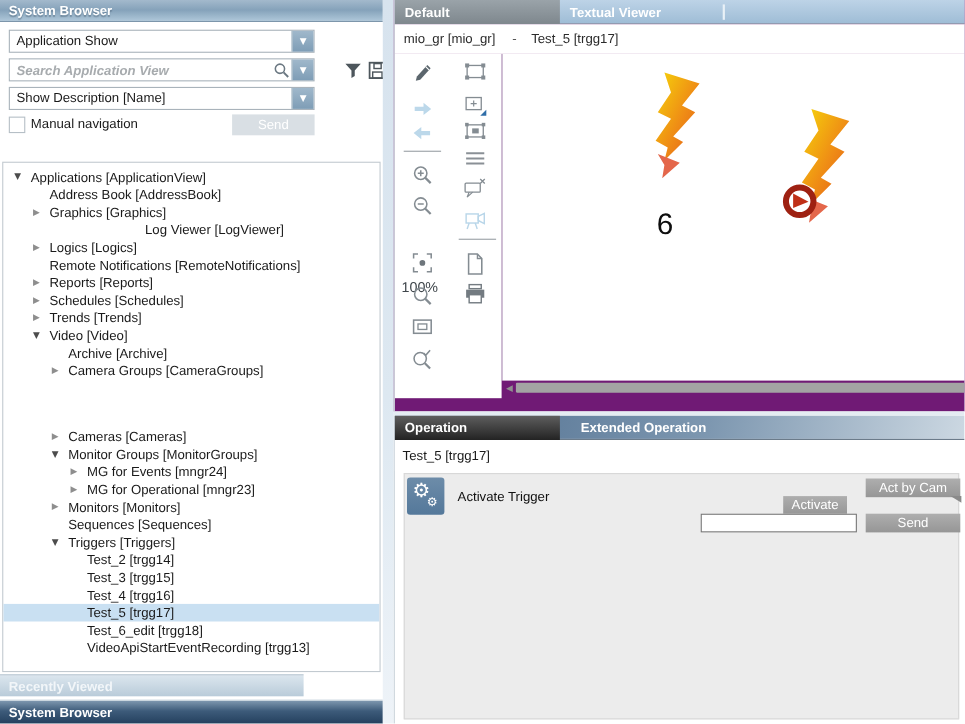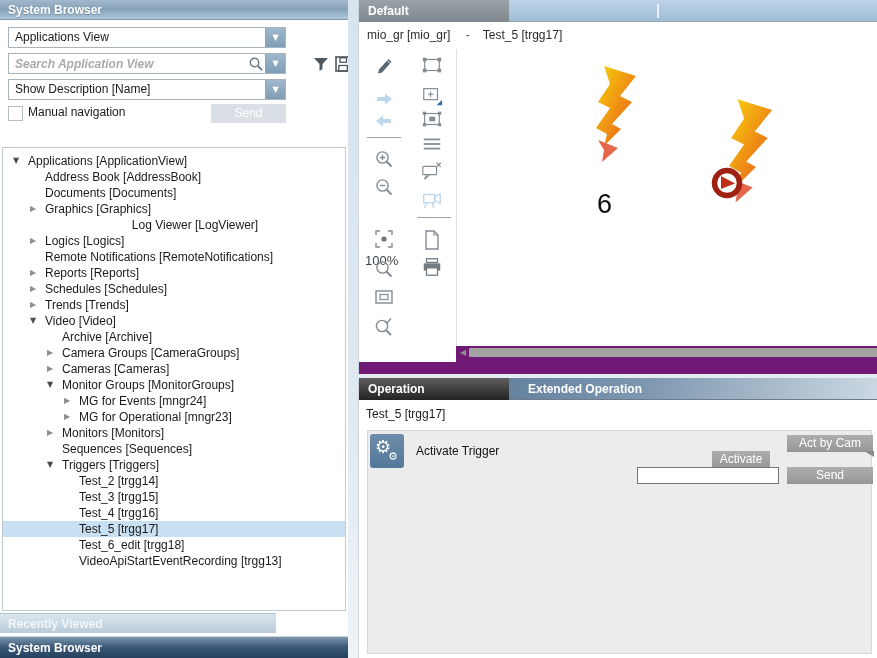--- a/index.html
+++ b/index.html
@@ -113,21 +113,21 @@
   svg{display:block;}
 </style>
 </head>
 <body>
 <div id="app">
 
 <div id="left-panel" class="abs">
   <div id="left-header" class="abs">System Browser</div>
 
   <div class="field" style="top:27px;">
-    <span class="ftext">Applications View</span>
+    <span class="ftext">Application Show</span>
     <span class="dd-btn">▼</span>
   </div>
 
   <div class="field" style="top:53px;">
     <input id="search-input" value="" placeholder="Search Application View" style="">
     <span class="mini-icon" style="width:18px;">
       <svg width="16" height="16" viewBox="0 0 16 16">
             <circle cx="6.5" cy="6.5" r="4.2" fill="none" stroke="#6b7882" stroke-width="1.4"></circle>
             <line x1="9.8" y1="9.8" x2="14" y2="14" stroke="#6b7882" stroke-width="1.8"></line>
           </svg>
@@ -160,23 +160,20 @@
   <div class="abs" id="tree-box">
         <div id="tree">
           <div class="tree-row">
             <span class="tree-arrow expanded" style="left: 10px;">▼</span>
             <span class="tree-text" style="padding-left: 25px;">Applications [ApplicationView]</span>
           </div>
           <div class="tree-row">
             <span class="tree-text" style="padding-left: 42px;">Address Book [AddressBook]</span>
           </div>
           <div class="tree-row">
-            <span class="tree-text" style="padding-left: 42px;">Documents [Documents]</span>
-          </div>
-          <div class="tree-row">
             <span class="tree-arrow collapsed" style="left: 27px;">▶</span>
             <span class="tree-text" style="padding-left: 42px;">Graphics [Graphics]</span>
           </div>
           <div class="tree-row">
             <span class="tree-text" style="padding-left: 42px; text-align: center;">Log Viewer [LogViewer]</span>
           </div>
           <div class="tree-row">
             <span class="tree-arrow collapsed" style="left: 27px;">▶</span>
             <span class="tree-text" style="padding-left: 42px;">Logics [Logics]</span>
           </div>
@@ -201,21 +198,21 @@
           </div>
           <div class="tree-row">
             <span class="tree-text" style="padding-left: 59px;">Archive [Archive]</span>
           </div>
           <div class="tree-row">
             <span class="tree-arrow collapsed" style="left: 44px;">▶</span>
             <span class="tree-text" style="padding-left: 59px;">Camera Groups [CameraGroups]</span>
           </div>
           <div class="tree-row">
             <span class="tree-arrow collapsed" style="left: 44px;">▶</span>
-            <span class="tree-text" style="padding-left: 59px;">Cameras [Cameras]</span>
+            <span class="tree-text" style="padding-left: 59px; margin-top: 44px;">Cameras [Cameras]</span>
           </div>
           <div class="tree-row">
             <span class="tree-arrow expanded" style="left: 44px;">▼</span>
             <span class="tree-text" style="padding-left: 59px;">Monitor Groups [MonitorGroups]</span>
           </div>
           <div class="tree-row">
             <span class="tree-arrow collapsed" style="left: 61px;">▶</span>
             <span class="tree-text" style="padding-left: 76px;">MG for Events [mngr24]</span>
           </div>
           <div class="tree-row">
@@ -256,20 +253,21 @@
 
   <div class="abs" id="recent-bar">Recently Viewed</div>
   <div class="abs" id="sysbrowser-bar">System Browser</div>
 </div>
 
 <div class="abs" id="gutter"></div>
 
 <div id="viewer-panel" class="abs">
   <div id="viewer-tabs" class="abs">
     <div class="tab" id="tab-default">Default</div>
+    <div class="tab" id="tab-textual">Textual Viewer</div>
     <div class="abs" id="viewer-tab-sep"></div>
   </div>
 
   <div id="viewer-breadcrumb" class="abs">
     <span>mio_gr [mio_gr]</span>
     <span class="crumb-sep">-</span>
     <span>Test_5 [trgg17]</span>
   </div>
 
   <div id="gfx-toolbar" class="abs">

